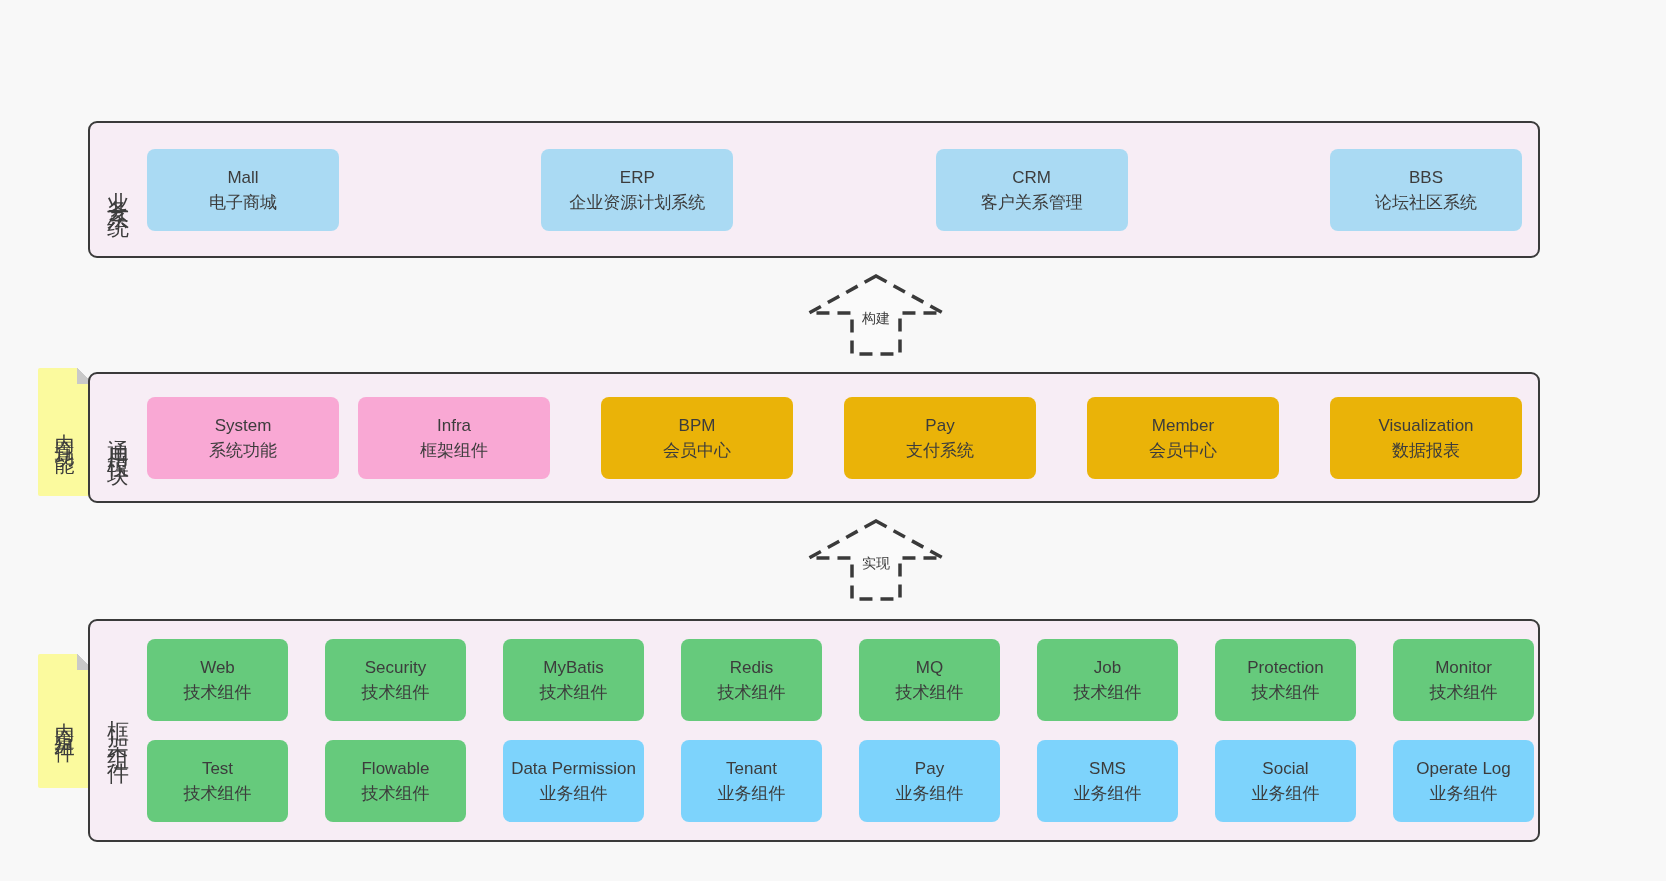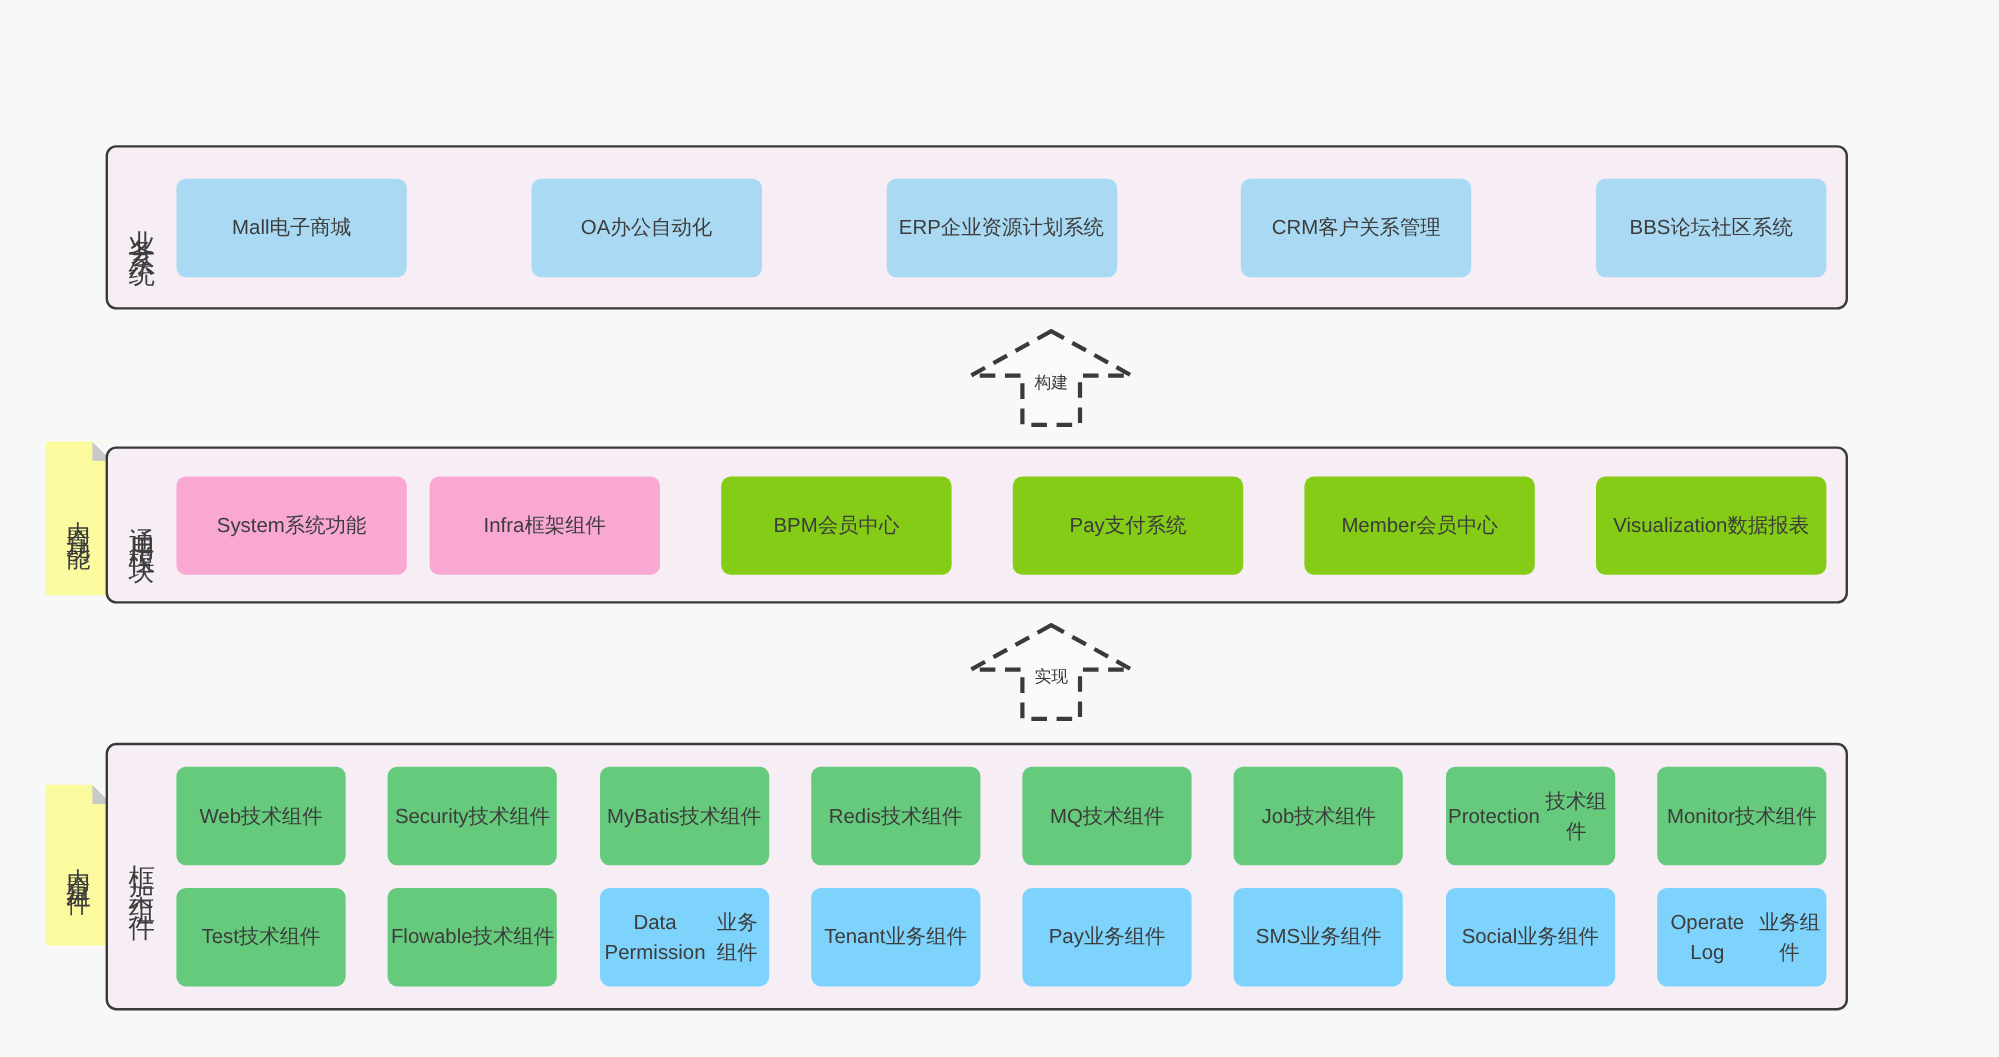--- a/index.html
+++ b/index.html
@@ -26,31 +26,31 @@
   .side-label.wide{letter-spacing:14px;font-size:22px;}
   .row{
     position:absolute;left:0;top:0;width:100%;height:100%;
     box-sizing:border-box;padding:0 16px 0 57px;
     display:flex;align-items:center;justify-content:space-between;
   }
   .rows2{
     position:absolute;left:0;top:0;width:100%;height:100%;
     box-sizing:border-box;display:flex;flex-direction:column;justify-content:space-evenly;
   }
-  .rows2 .row{position:static;height:82px;padding:0 16px 0 57px;}
+  .rows2 .row{position:static;height:82px;padding:0 4px 0 57px;}
   .box{
     height:82px;border-radius:8px;
-    display:flex;align-items:center;justify-content:center;
+    display:flex;flex-direction:column;align-items:center;justify-content:center;
     text-align:center;font-size:17px;line-height:25px;
   }
   .box.w-lg{width:192px;}
   .box.w-sm{width:141px;padding:0 2px;box-sizing:border-box;}
   .blue{background:#aadaf3;}
   .red{background:#f9a8d4;}
-  .pink{background:#84cc16;margin-left:32px;}
+  .pink{background:#eab308;margin-left:32px;}
   .green{background:#66ca7c;}
   .lgreen{background:#7dd3fc;}
   .sticky{
     position:absolute;left:38px;width:55px;background:#fbfa9e;
     z-index:0;border-radius:2px;
     display:flex;align-items:center;justify-content:center;
     writing-mode:vertical-lr;text-orientation:upright;
     font-size:20px;letter-spacing:7px;color:#3c3c3c;
   }
   .sticky::after{
@@ -74,24 +74,20 @@
 <body>
 
 <div class="panel panel-1">
   <div class="side-label">业务系统</div>
   <div class="row">
     <div class="box w-lg blue">
       <div>Mall</div>
       <div>电子商城</div>
     </div>
     <div class="box w-lg blue">
-      <div>OA</div>
-      <div>办公自动化</div>
-    </div>
-    <div class="box w-lg blue">
       <div>ERP</div>
       <div>企业资源计划系统</div>
     </div>
     <div class="box w-lg blue">
       <div>CRM</div>
       <div>客户关系管理</div>
     </div>
     <div class="box w-lg blue">
       <div>BBS</div>
       <div>论坛社区系统</div>

